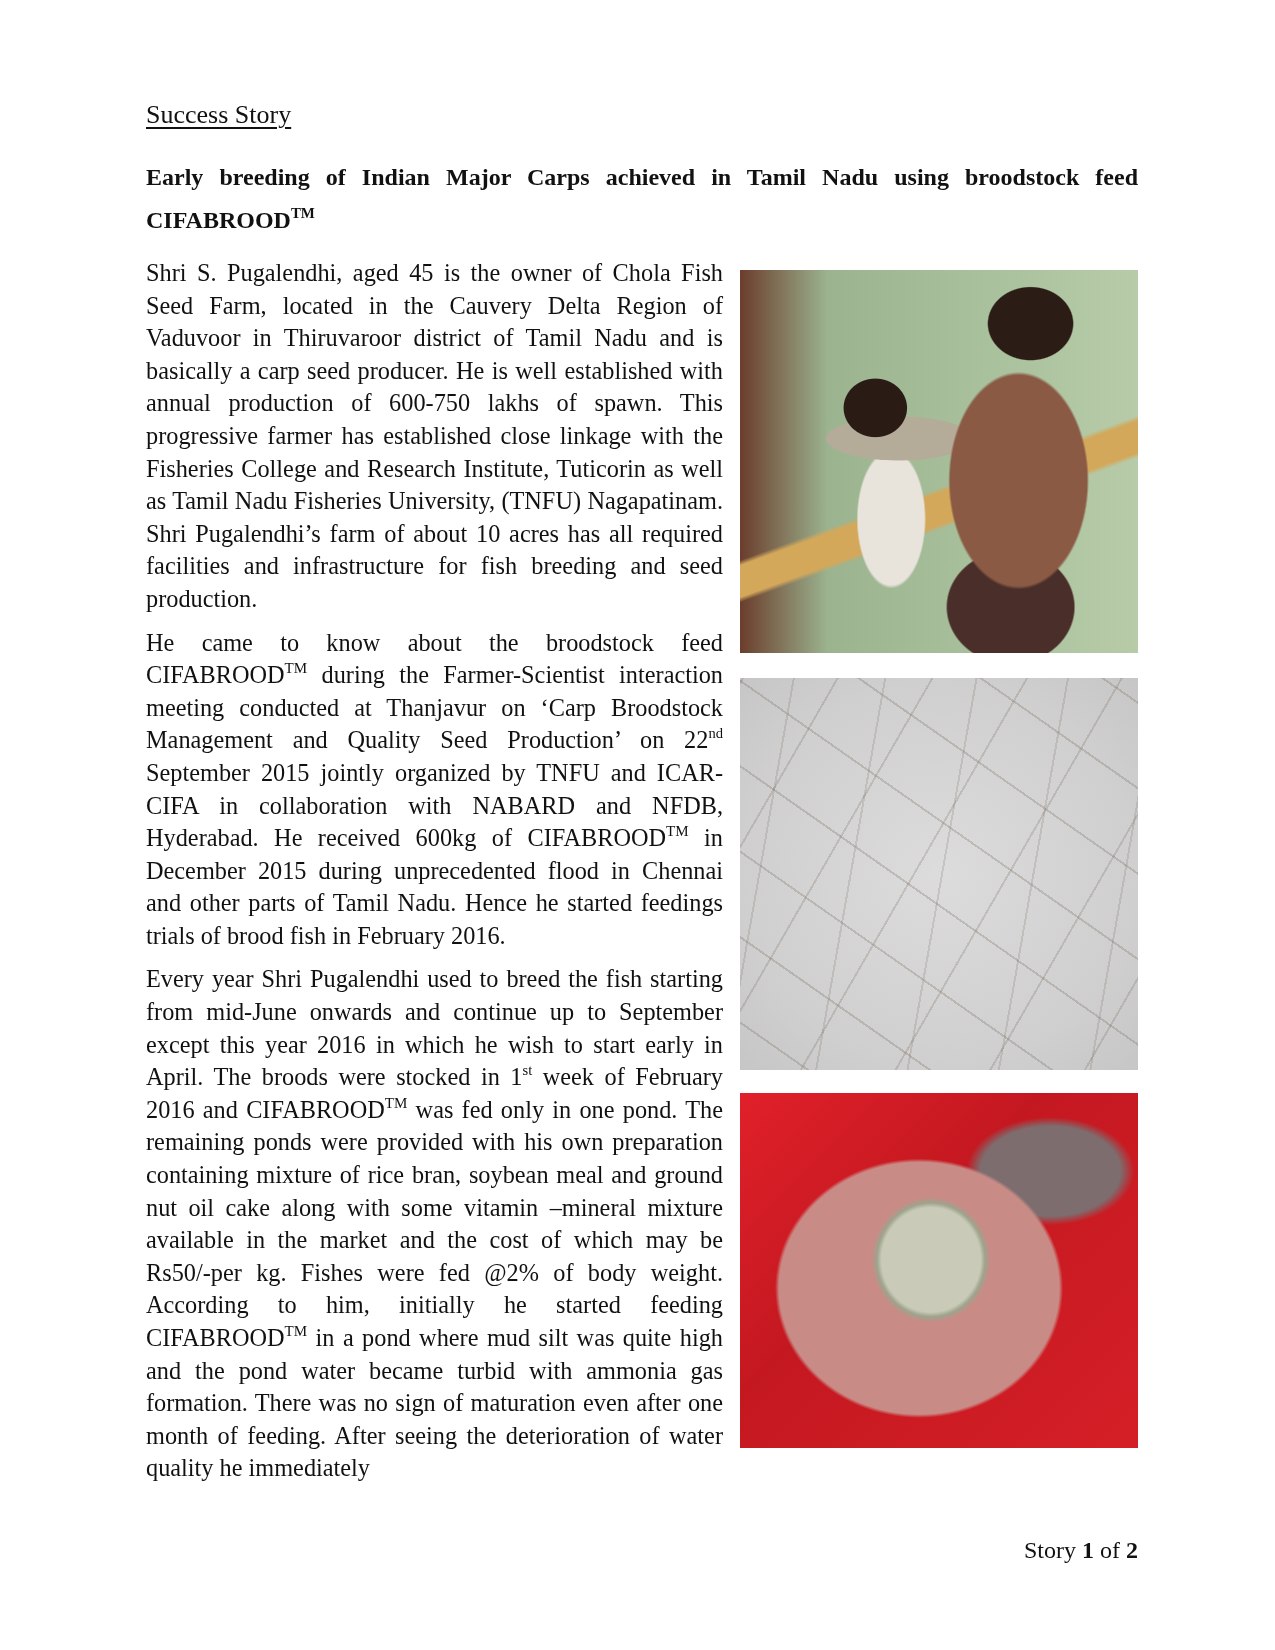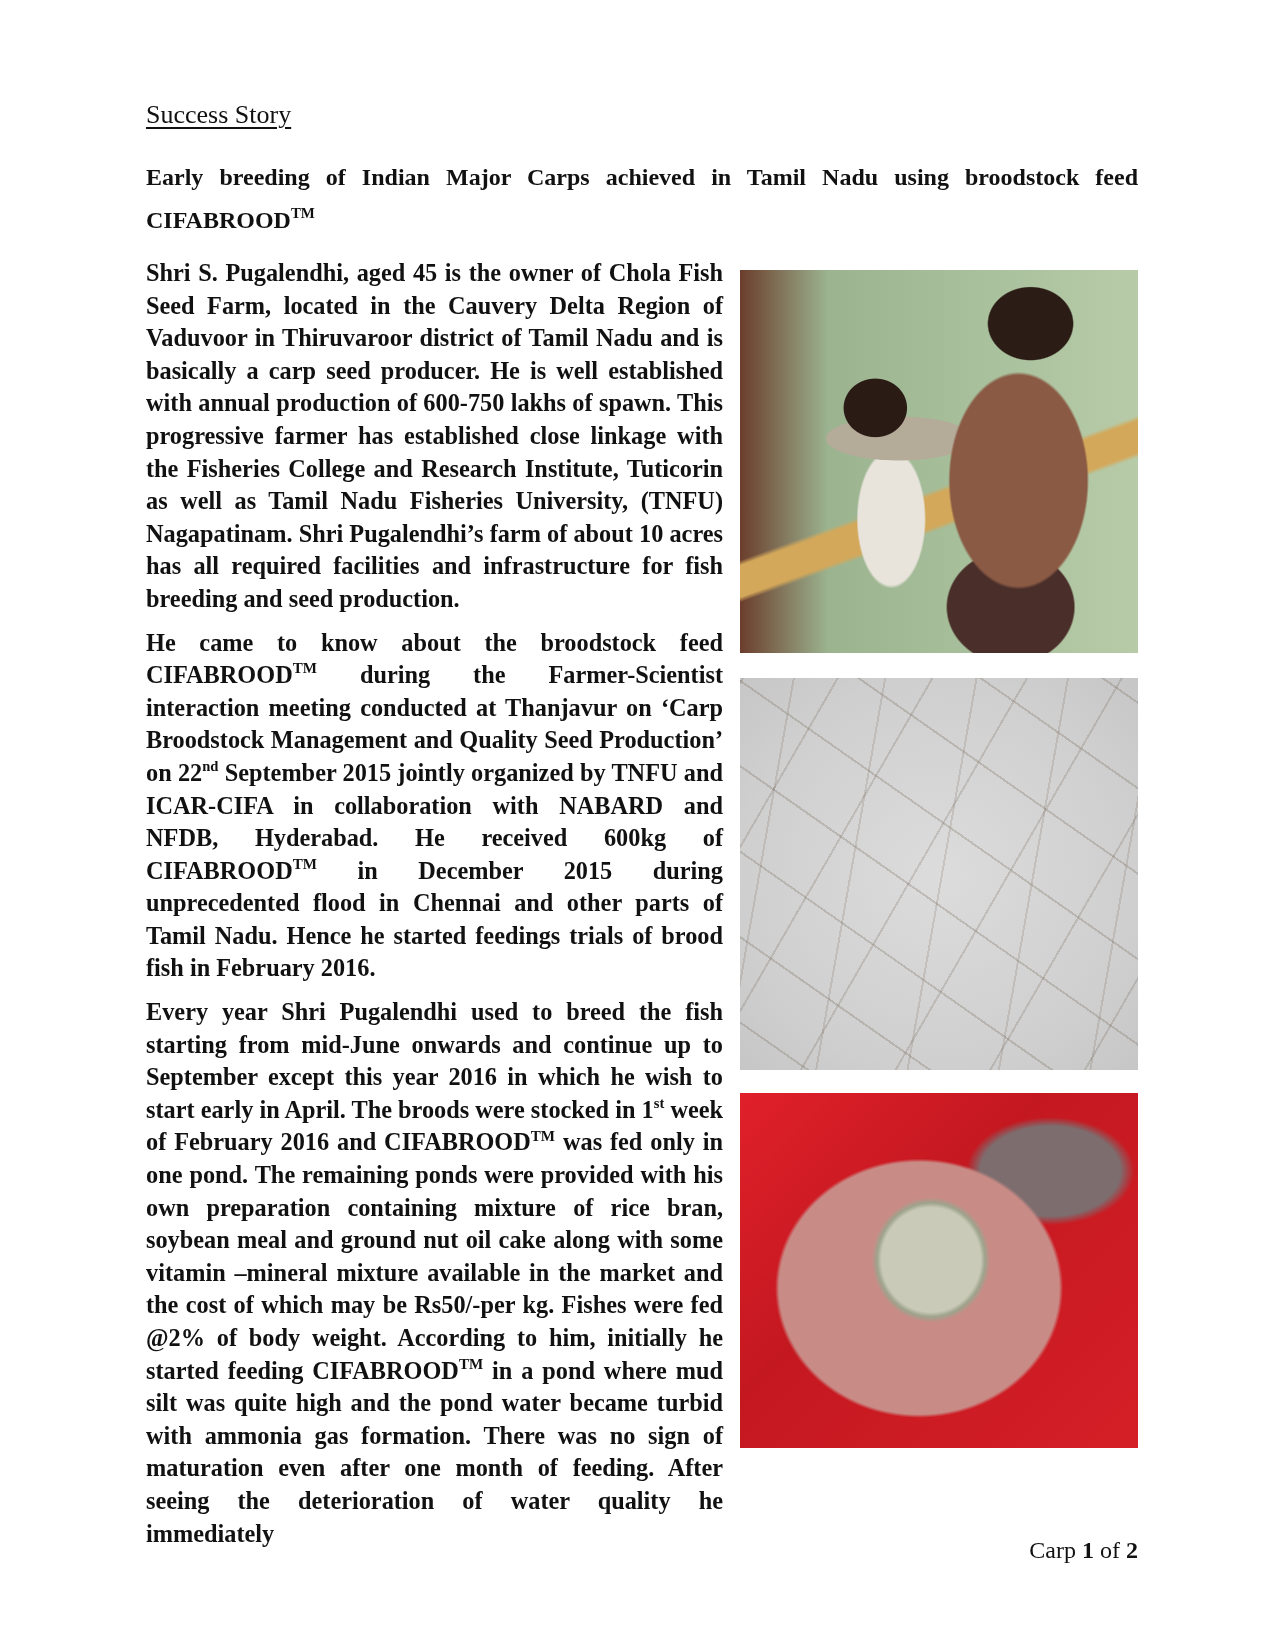--- a/index.html
+++ b/index.html
@@ -5,21 +5,21 @@
   html, body { margin:0; padding:0; background:#ffffff; }
   body { width:1275px; height:1650px; position:relative; overflow:hidden;
          font-family:"Liberation Serif", "DejaVu Serif", serif; color:#111; }
   .title { position:absolute; left:146px; top:100px; font-size:26px; font-weight:normal;
            text-decoration:underline; text-decoration-thickness:2px; text-underline-offset:4px; }
   .headline { position:absolute; left:146px; top:156px; width:992px; font-size:24px; font-weight:bold;
               line-height:43px; text-align:justify; text-align-last:left; }
   .tm { font-size:0.62em; vertical-align:0.65em; line-height:0;margin-top:12px; }
   .sup { font-size:0.6em; vertical-align:0.7em; line-height:0; }
   .col { position:absolute; left:146px; top:257px; width:577px; font-size:24.3px; line-height:32.6px; }
-  .col p { margin:0 0 11px 0; text-align:justify;font-weight:bold; }
+  .col p { margin:0 0 11px 0; text-align:justify; }
   .photo { position:absolute; left:740px; width:398px; overflow:hidden; }
   #photo1 { top:270px; height:383px;
     background:
       radial-gradient(ellipse 70px 60px at 73% 14%, #2b1d16 0 60%, transparent 62%),
       radial-gradient(ellipse 52px 48px at 34% 36%, #2a1c15 0 60%, transparent 62%),
       linear-gradient(180deg, transparent 0 30%, transparent 30%),
       radial-gradient(ellipse 110px 170px at 70% 55%, #8a5a44 0 62%, transparent 64%),
       radial-gradient(ellipse 120px 36px at 40% 44%, #b5ab99 0 60%, transparent 62%),
       radial-gradient(ellipse 60px 120px at 38% 65%, #e8e4dc 0 55%, transparent 58%),
       linear-gradient(160deg, transparent 0 55%, #d4a85a 56% 62%, transparent 63%),
@@ -52,13 +52,13 @@
 <div class="col">
   <p>Shri S. Pugalendhi, aged 45 is the owner of Chola Fish Seed Farm, located in the Cauvery Delta Region of Vaduvoor in Thiruvaroor district of Tamil Nadu and is basically a carp seed producer. He is well established with annual production of 600-750 lakhs of spawn. This progressive farmer has established close linkage with the Fisheries College and Research Institute, Tuticorin as well as Tamil Nadu Fisheries University, (TNFU) Nagapatinam. Shri Pugalendhi’s farm of about 10 acres has all required facilities and infrastructure for fish breeding and seed production.</p>
   <p><span>He came to know about the broodstock feed CIFABROOD</span><span class="tm">TM</span><span> during the Farmer-Scientist interaction meeting conducted at Thanjavur on ‘Carp Broodstock Management and Quality Seed Production’ on 22</span><span class="sup">nd</span><span> September 2015 jointly organized by TNFU and ICAR-CIFA in collaboration with NABARD and NFDB, Hyderabad. He received 600kg of CIFABROOD</span><span class="tm">TM</span><span> in December 2015 during unprecedented flood in Chennai and other parts of Tamil Nadu. Hence he started feedings trials of brood fish in February 2016.</span></p>
   <p><span>Every year Shri Pugalendhi used to breed the fish starting from mid-June onwards and continue up to September except this year 2016 in which he wish to start early in April. The broods were stocked in 1</span><span class="sup">st</span><span> week of February 2016 and CIFABROOD</span><span class="tm">TM</span><span> was fed only in one pond. The remaining ponds were provided with his own preparation containing mixture of rice bran, soybean meal and ground nut oil cake along with some vitamin –mineral mixture available in the market  and the cost of which may be Rs50/-per kg. Fishes were fed @2% of body weight. According to him, initially he started feeding CIFABROOD</span><span class="tm">TM</span><span> in a pond where mud silt was quite high and the pond water became turbid with ammonia gas formation. There was no sign of maturation even after one month of feeding. After seeing the deterioration of water quality he immediately</span></p>
 </div>
 
 <div class="photo" id="photo1" title="Two farmers standing in pond water, one holding a large carp, with a cast net"></div>
 <div class="photo" id="photo2" title="Many small fish fry/spawn swimming on a light grey background"></div>
 <div class="photo" id="photo3" title="Cupped hands holding silvery carp fingerlings over a red tub"></div>
 
-<div class="footer"><span>Carp </span><b>1</b><span> of </span><b>2</b></div>
+<div class="footer"><span>Story </span><b>1</b><span> of </span><b>2</b></div>
 
 </body></html>

